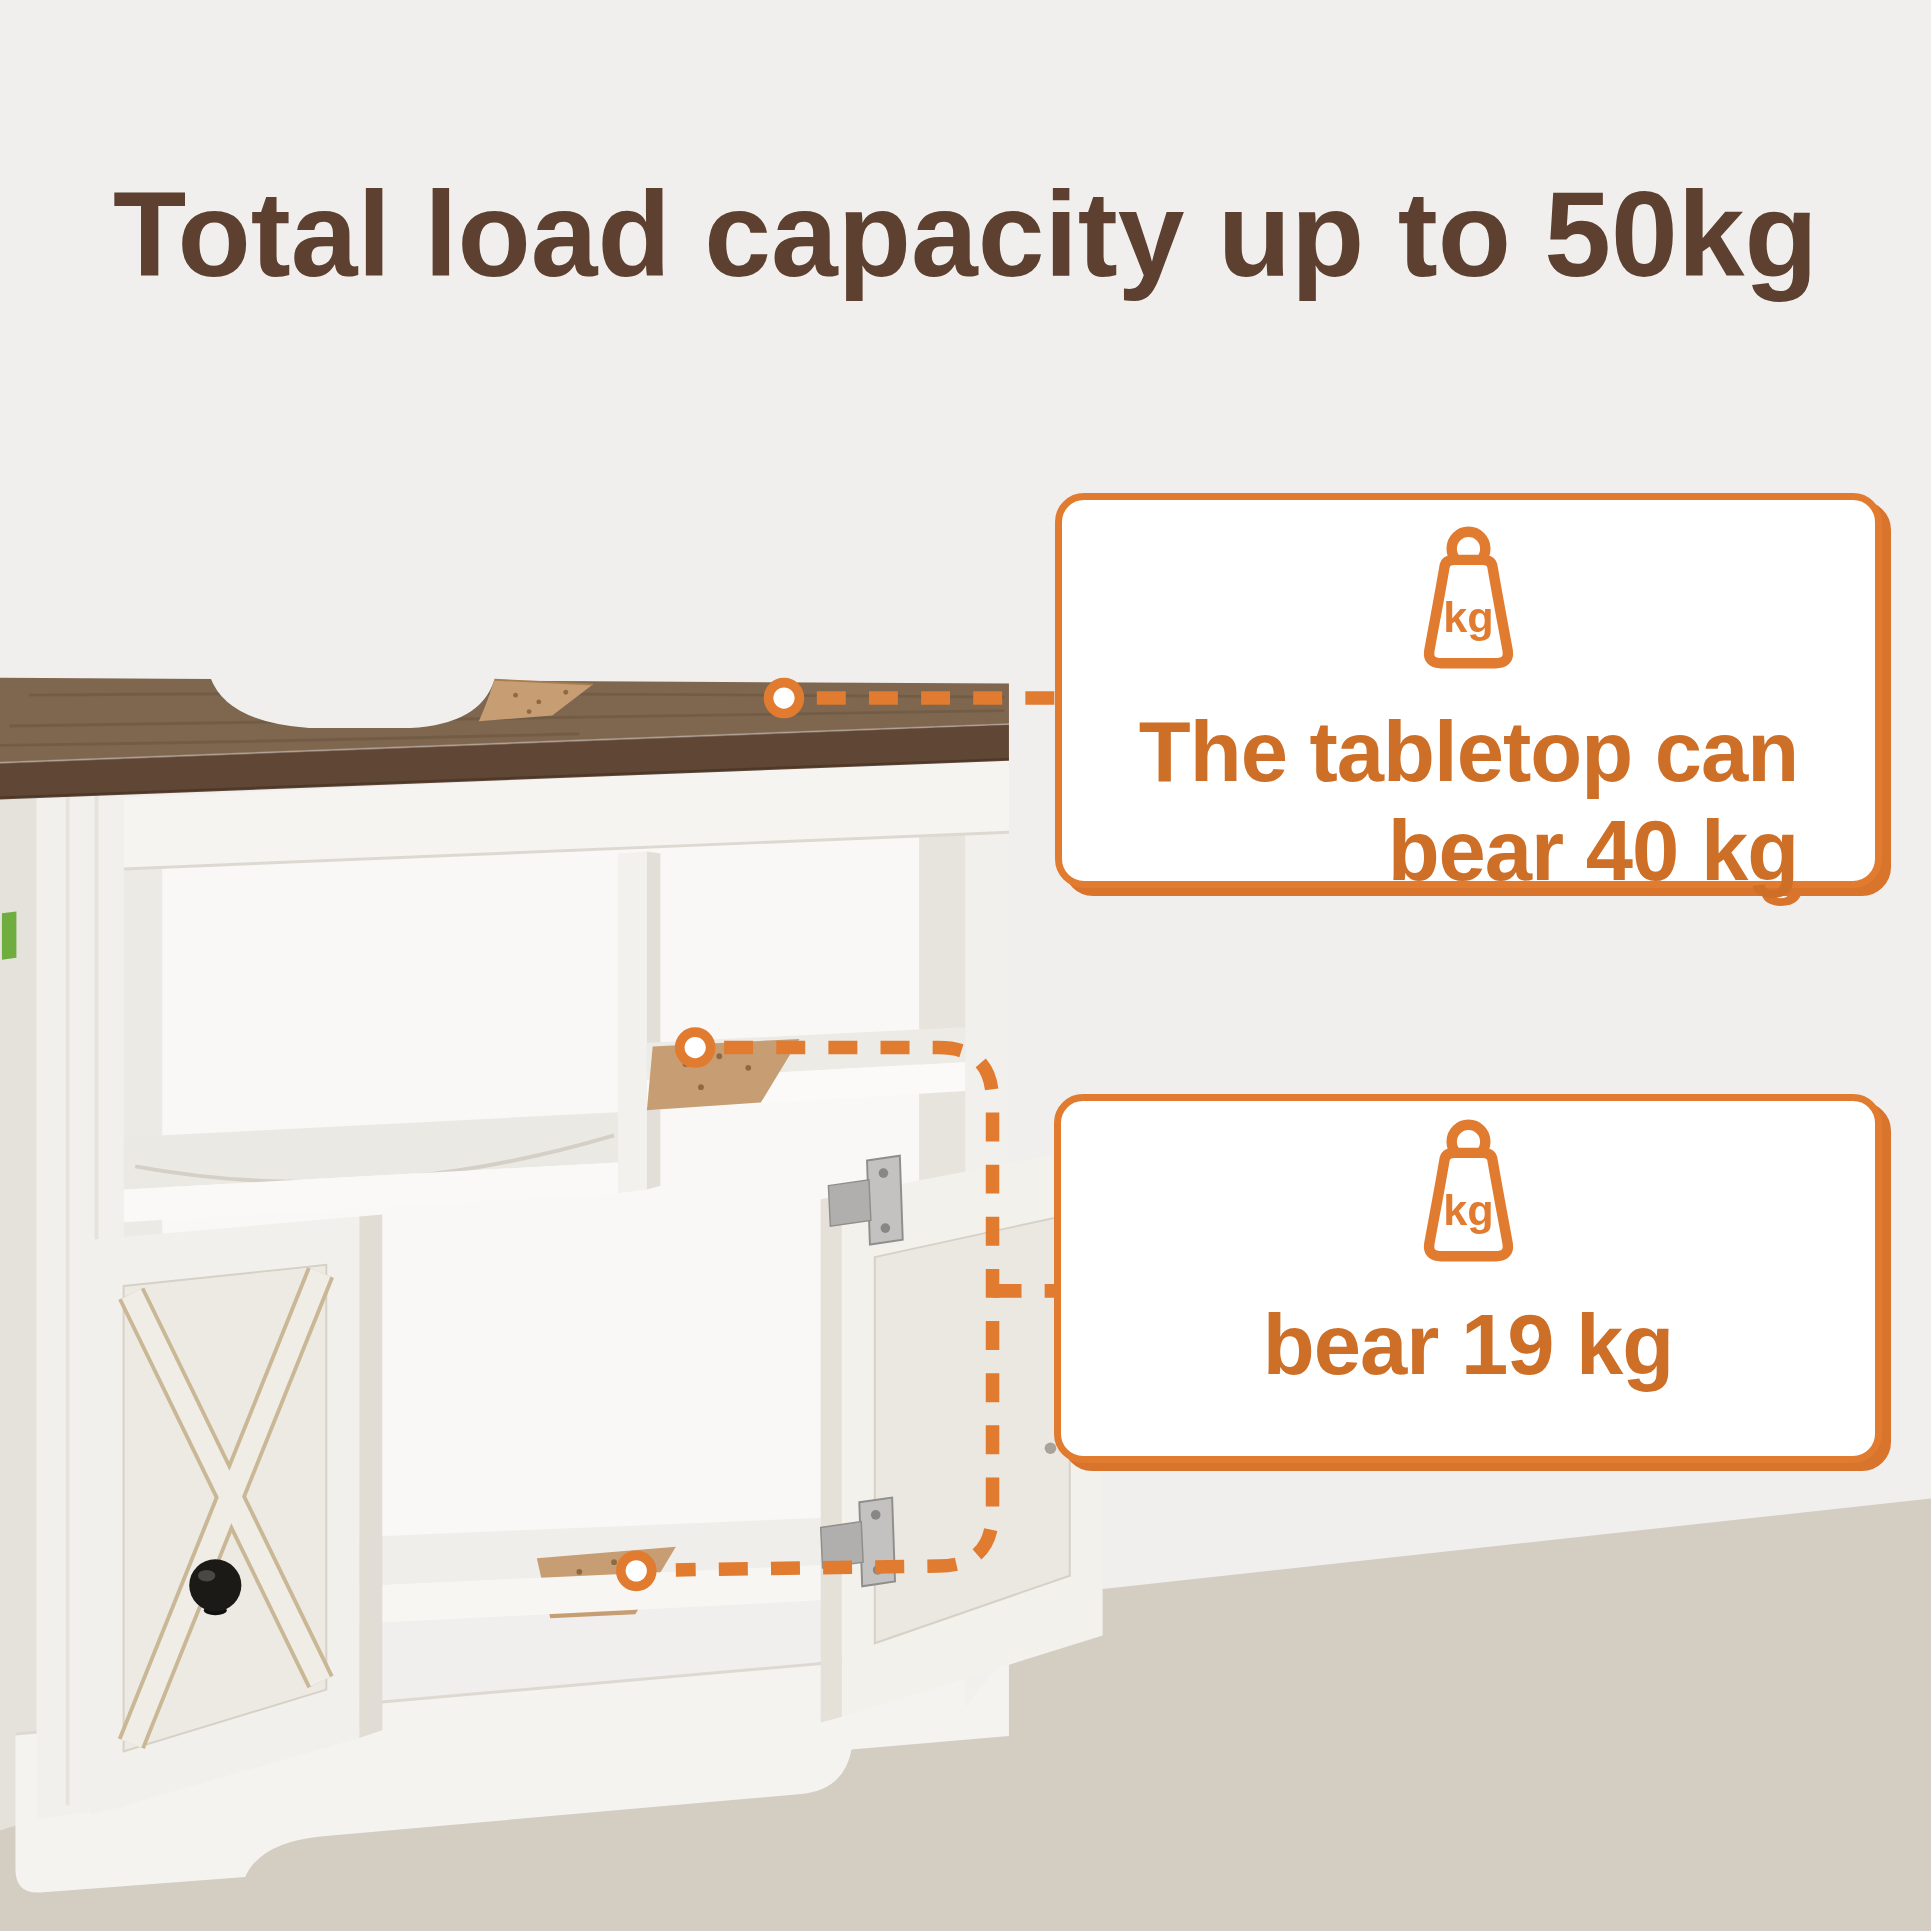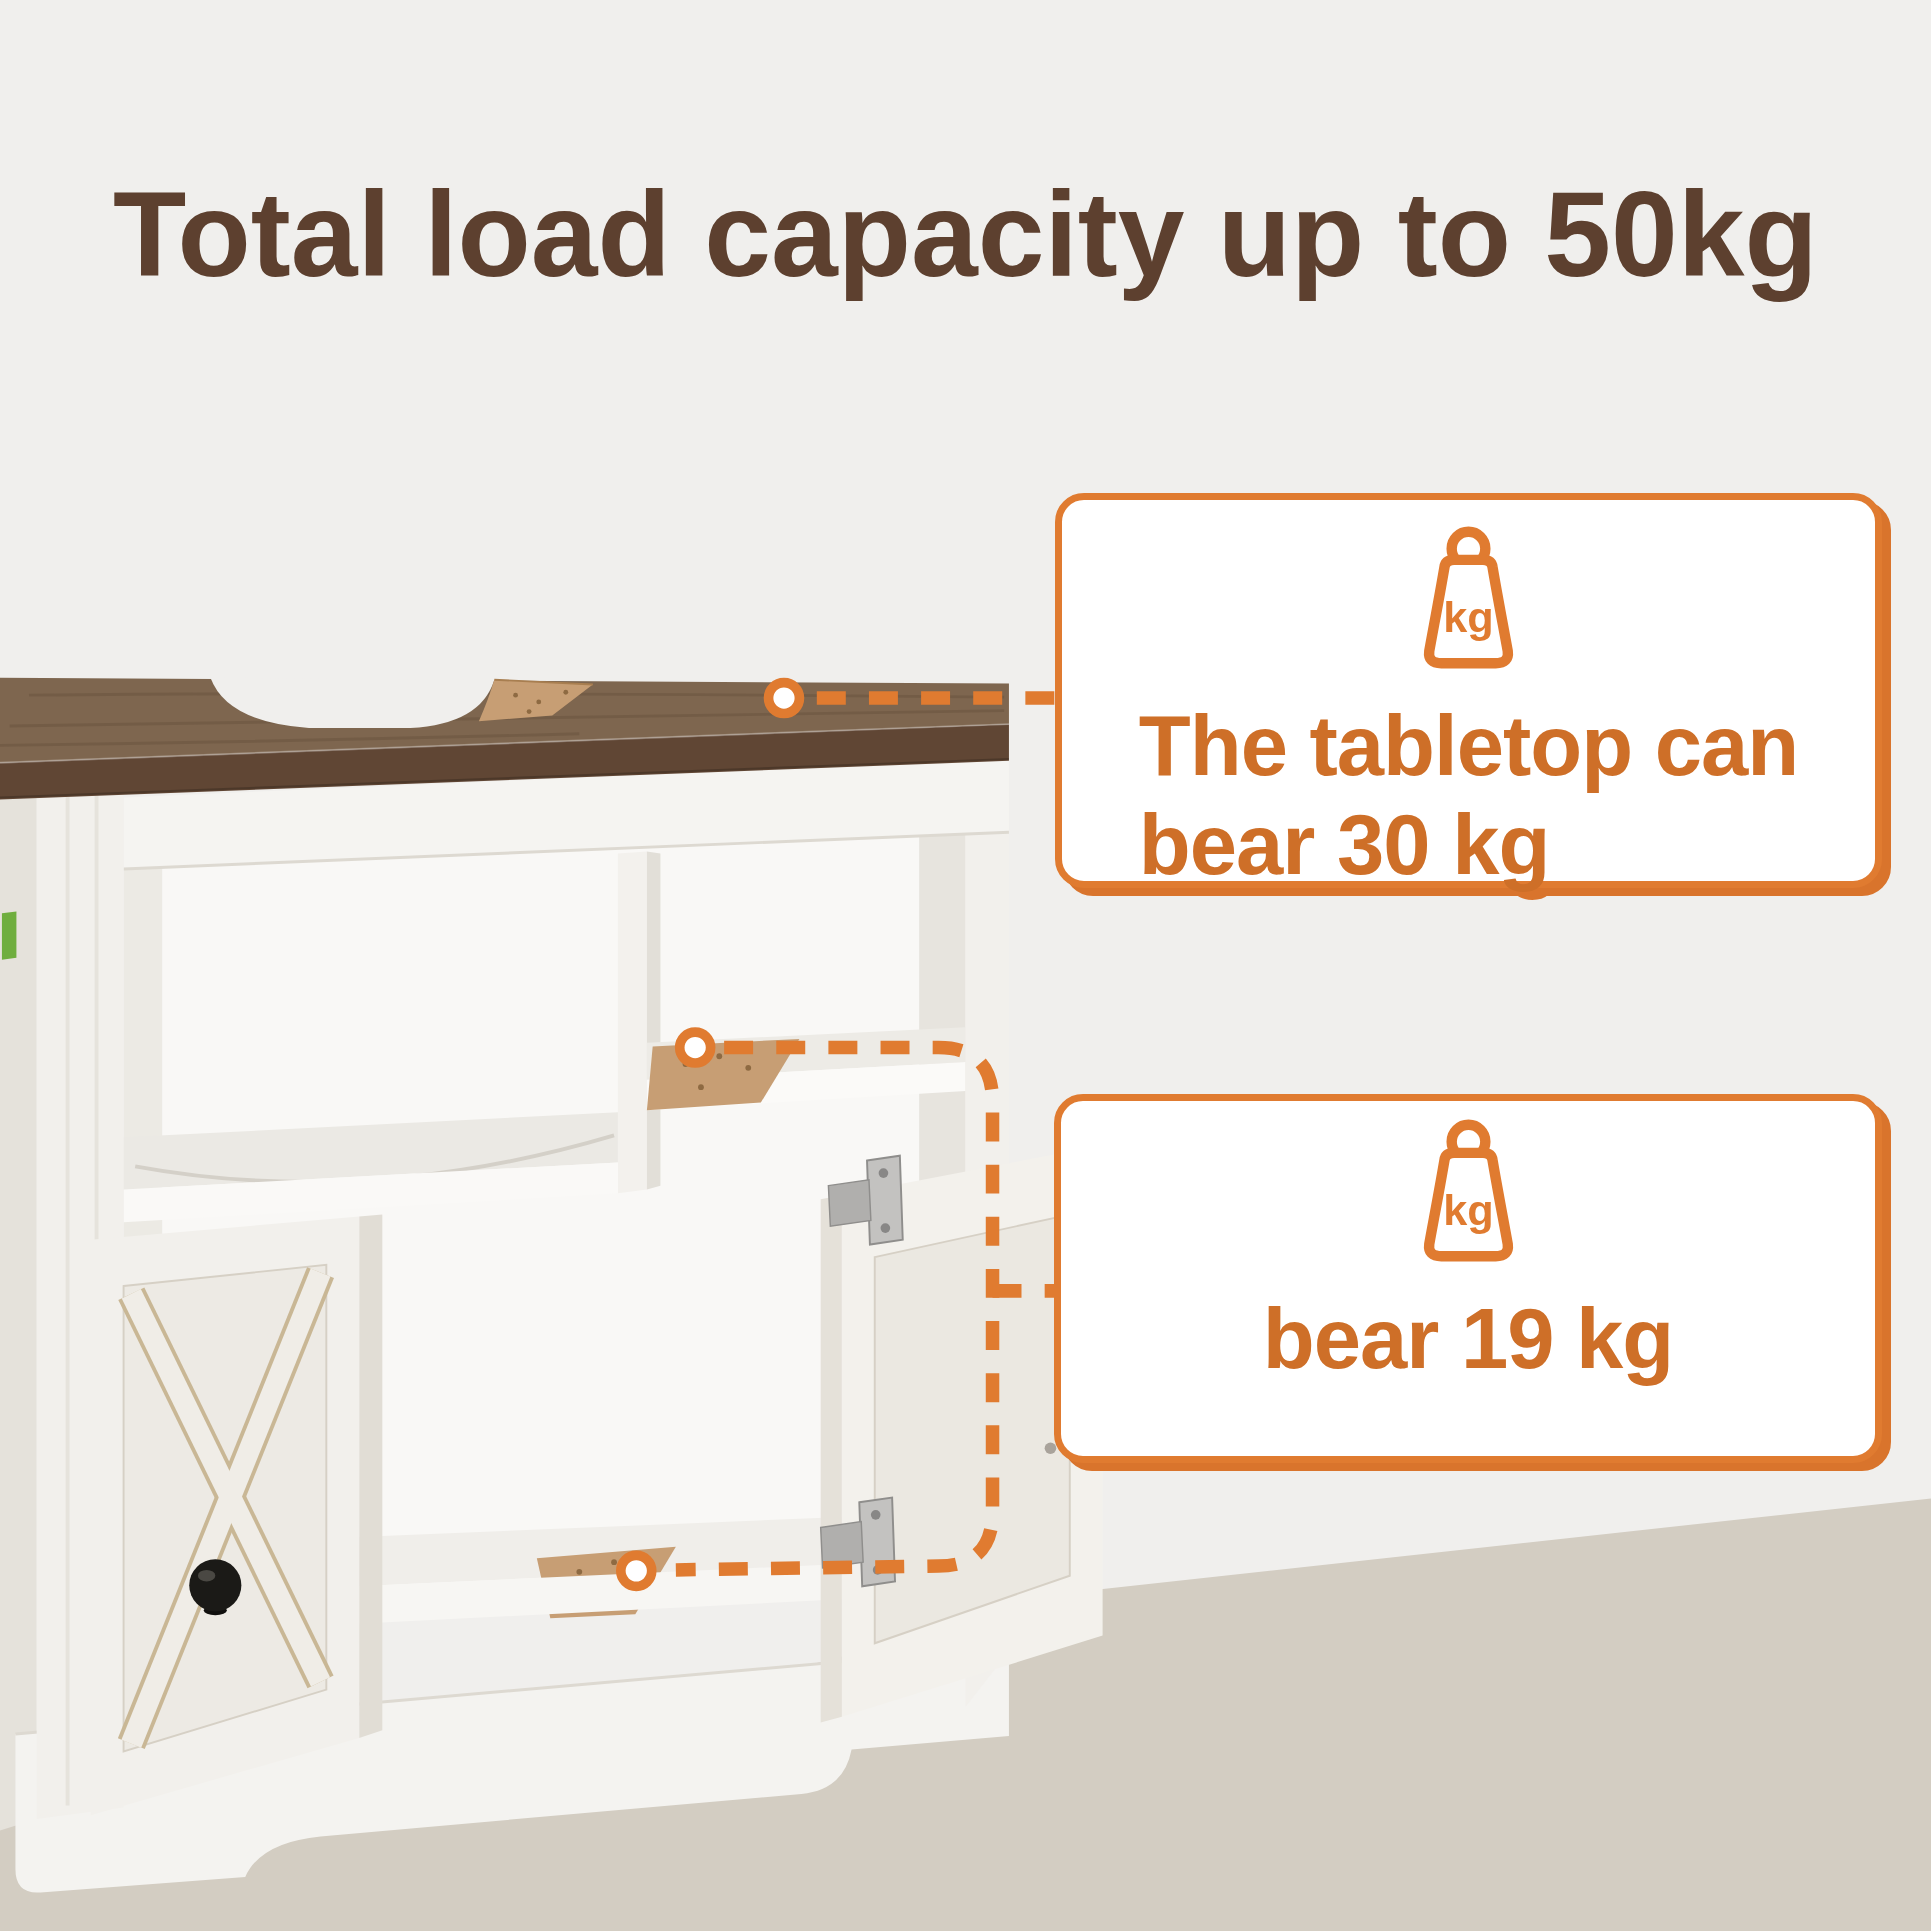--- a/index.html
+++ b/index.html
@@ -24,21 +24,21 @@
     filter:drop-shadow(9.7px 8.7px 0 #d9742c);
   }
   .callout-1{left:1055px;top:493px;width:827px;height:395px;}
   .callout-2{left:1054px;top:1094px;width:828px;height:369px;}
   .kg-icon{width:145px;height:157px;flex:0 0 auto;}
   .callout-1 .kg-icon{margin-top:23px;}
   .callout-2 .kg-icon{margin-top:15.4px;}
   .icon-stroke{stroke:var(--accent);}
   .icon-text{fill:var(--accent);font-family:"Liberation Sans","DejaVu Sans",sans-serif;font-weight:bold;font-size:54px;}
   .callout-text{
-    margin-top:16px;text-align:left;color:var(--accentText);
+    margin-top:22px;text-align:right;color:var(--accentText);
     font-size:85px;font-weight:bold;line-height:1.17;letter-spacing:-1px;white-space:nowrap;
   }
   .dashed{fill:none;stroke:var(--accent);stroke-width:14;stroke-dasharray:30 24;stroke-linecap:butt;}
   .marker{fill:#ffffff;stroke:var(--accent);stroke-width:10;}
   .thin-sep{stroke:#ddd9d1;stroke-width:3;fill:none;}
 </style>
 </head>
 <body>
 
 <div class="canvas">
@@ -178,21 +178,21 @@
 
   <div class="callout callout-1">
     <svg class="kg-icon" viewBox="0 0 180 196">
       <circle class="icon-stroke" cx="90" cy="32" r="21" fill="none" stroke-width="13"></circle>
       <path class="icon-stroke" fill="#ffffff" stroke-width="13" stroke-linejoin="round" d="M 60,55 C 53,96 46,132 41,160 Q 39,175 56,175 L 124,175 Q 141,175 139,160
                C 134,132 127,96 120,55 Q 119,46 108,46 L 72,46 Q 61,46 60,55 Z"></path>
       <text class="icon-text" x="90" y="136" text-anchor="middle">kg</text>
     </svg>
     <div class="callout-text">
       <div>The tabletop can</div>
-      <div>bear 30 kg</div>
+      <div>bear 40 kg</div>
     </div>
   </div>
 
   <div class="callout callout-2">
     <svg class="kg-icon" viewBox="0 0 180 196">
       <circle class="icon-stroke" cx="90" cy="32" r="21" fill="none" stroke-width="13"></circle>
       <path class="icon-stroke" fill="#ffffff" stroke-width="13" stroke-linejoin="round" d="M 60,55 C 53,96 46,132 41,160 Q 39,175 56,175 L 124,175 Q 141,175 139,160
                C 134,132 127,96 120,55 Q 119,46 108,46 L 72,46 Q 61,46 60,55 Z"></path>
       <text class="icon-text" x="90" y="136" text-anchor="middle">kg</text>
     </svg>

